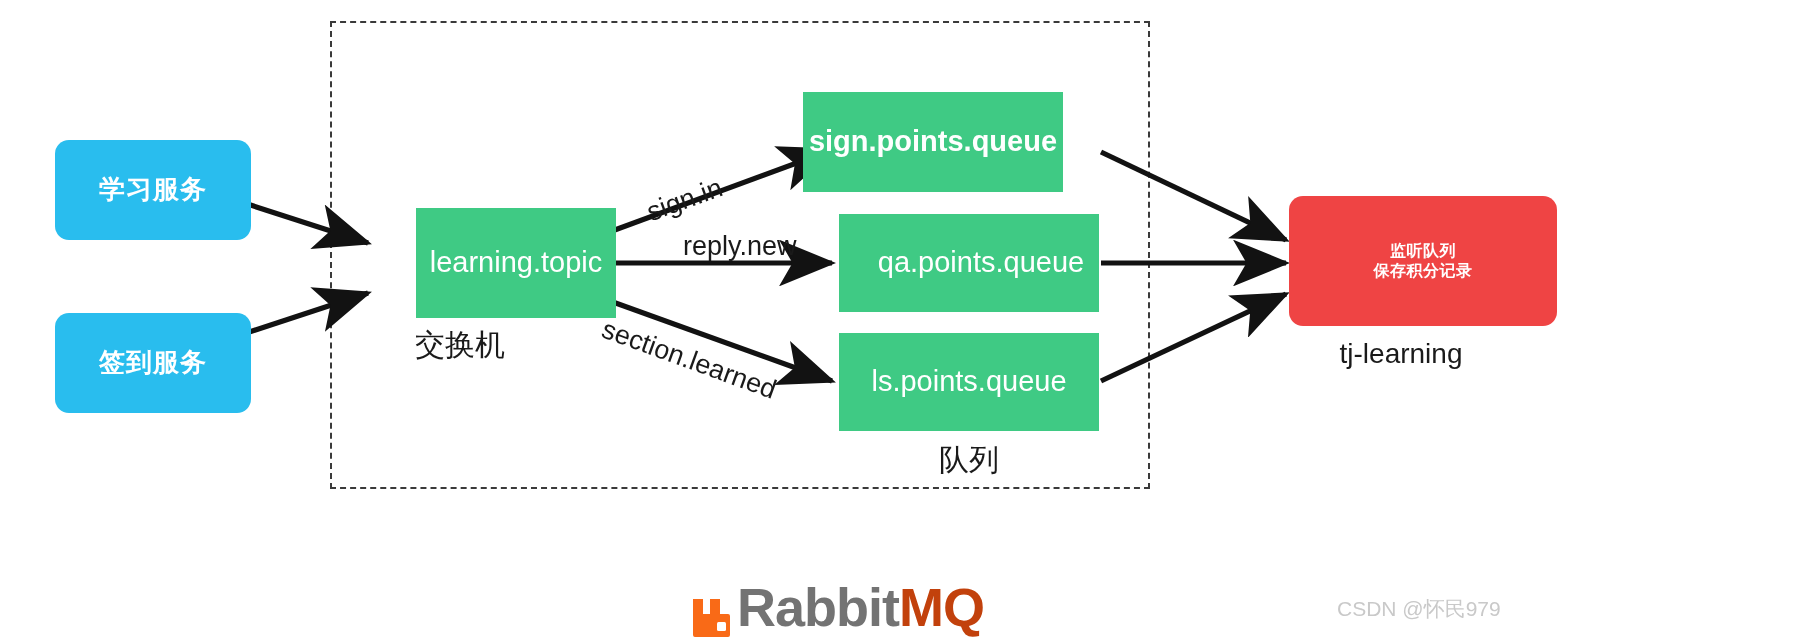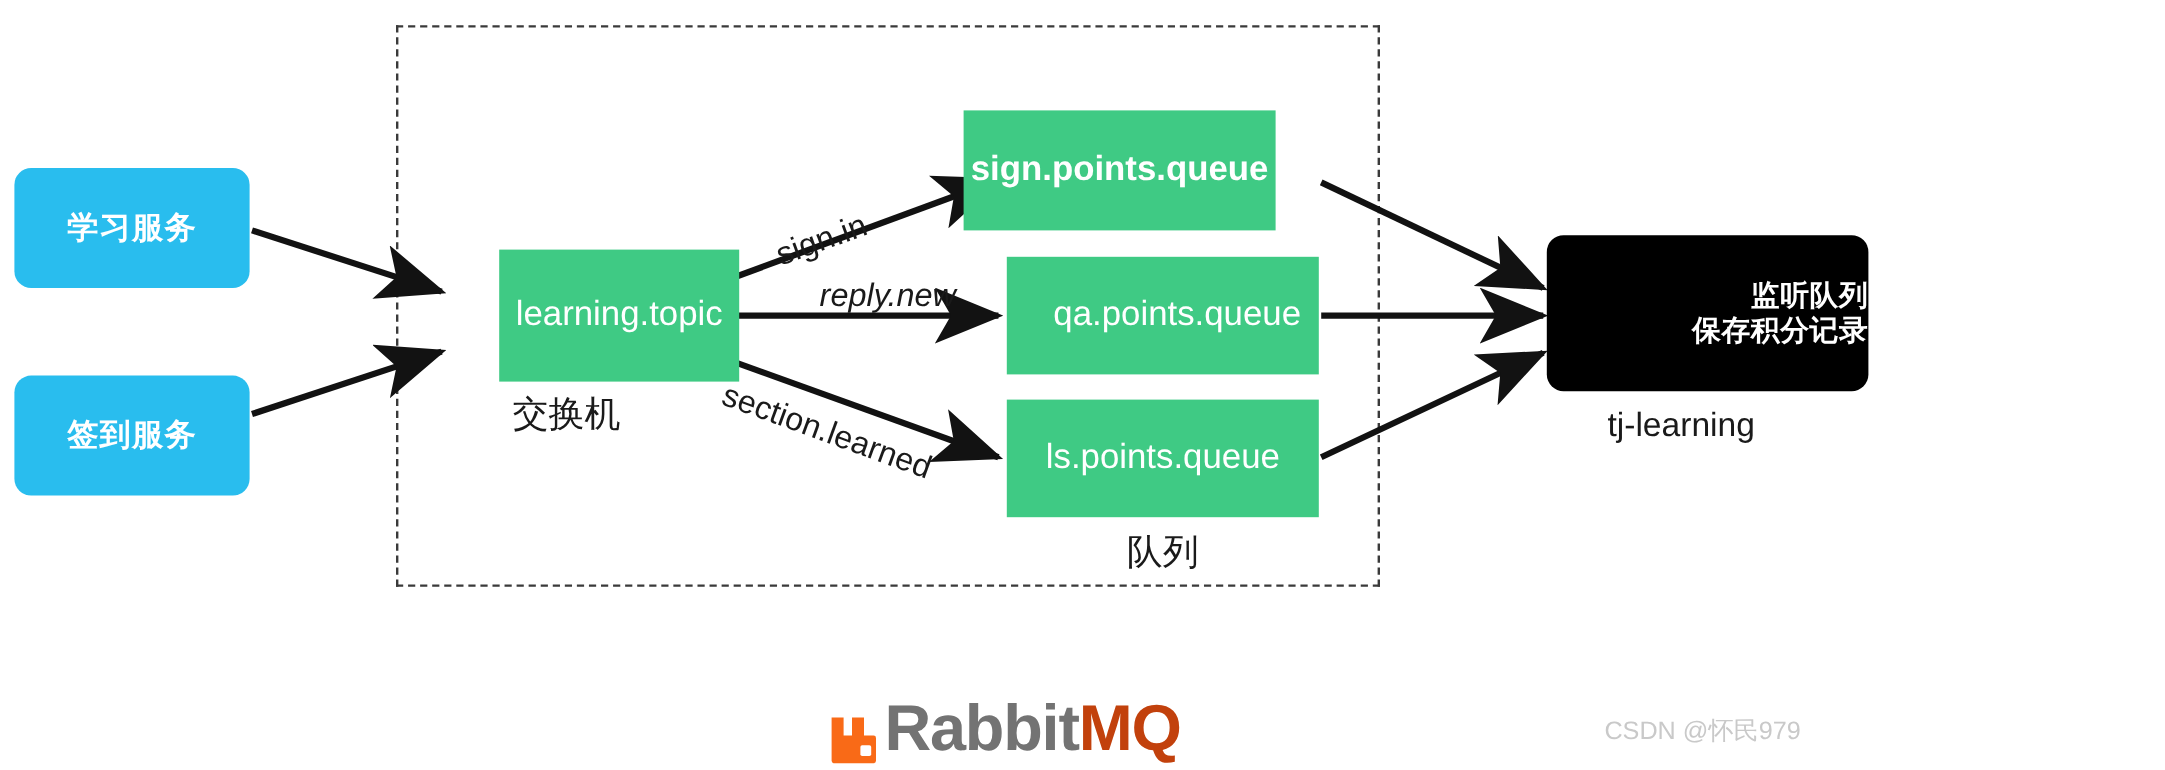--- a/index.html
+++ b/index.html
@@ -34,28 +34,28 @@
     box-sizing: border-box;
     color: #ffffff;
     line-height: 1.22;
   }
   .svc {
     background: #29bdee;
     border-radius: 14px;
     font-size: 26px;
     font-weight: bold;
     letter-spacing: 1px;
+    margin-left: 43px;
   }
   .consumer {
-    background: #000000;
+    background: #ef4444;
     border-radius: 14px;
-    font-size: 24px;
+    font-size: 16px;
     font-weight: bold;
     letter-spacing: 0.5px;
-    align-items: flex-end;
   }
   .exchange {
     background: #3fca84;
     font-size: 29px;
     font-weight: normal;
   }
   .queue {
     background: #3fca84;
     font-size: 29px;
     font-weight: normal;
@@ -148,24 +148,24 @@
     <span>学习服务</span>
   </div>
 
   <div class="node svc" style="left:12px; top:313px; width:196px; height:100px;">
     <span>签到服务</span>
   </div>
 
   <div class="node exchange" style="left:372px; top:208px; width:200px; height:110px;margin-left:44px;">
     <span>learning.topic</span>
   </div>
-  <div class="caption cn" style="left:372px; top:325px; width:200px;text-align:center;">交换机</div>
+  <div class="caption cn" style="left:360px; top:325px; width:200px;text-align:center;">交换机</div>
 
   <div class="rkey" style="left:648px; top:198px; transform: rotate(-20deg);">sign.in</div>
-  <div class="rkey" style="left:683px; top:231px;font-style:italic;">reply.new</div>
+  <div class="rkey" style="left:683px; top:231px;">reply.new</div>
   <div class="rkey" style="left:603px; top:313px; transform: rotate(20deg);">section.learned</div>
 
   <div class="node queue" style="left:803px; top:92px; width:260px; height:100px;font-weight:bold;">
     <span>sign.points.queue</span>
   </div>
 
   <div class="node queue" style="left:839px; top:214px; width:260px; height:98px;padding-left:24px;">
     <span>qa.points.queue</span>
   </div>
 

